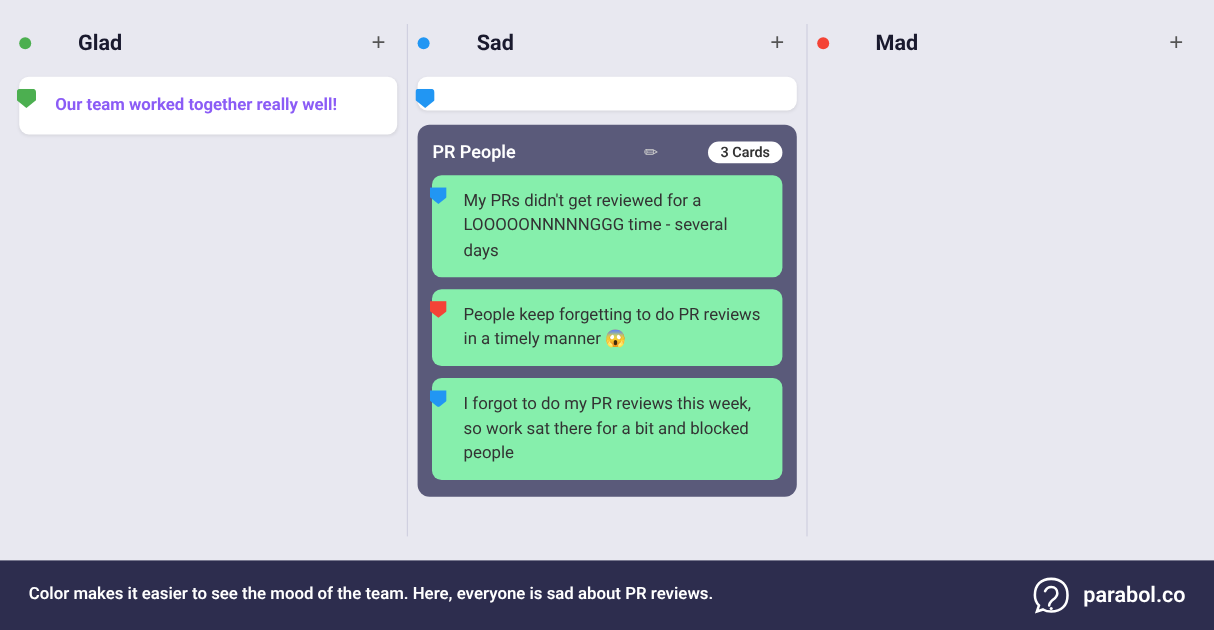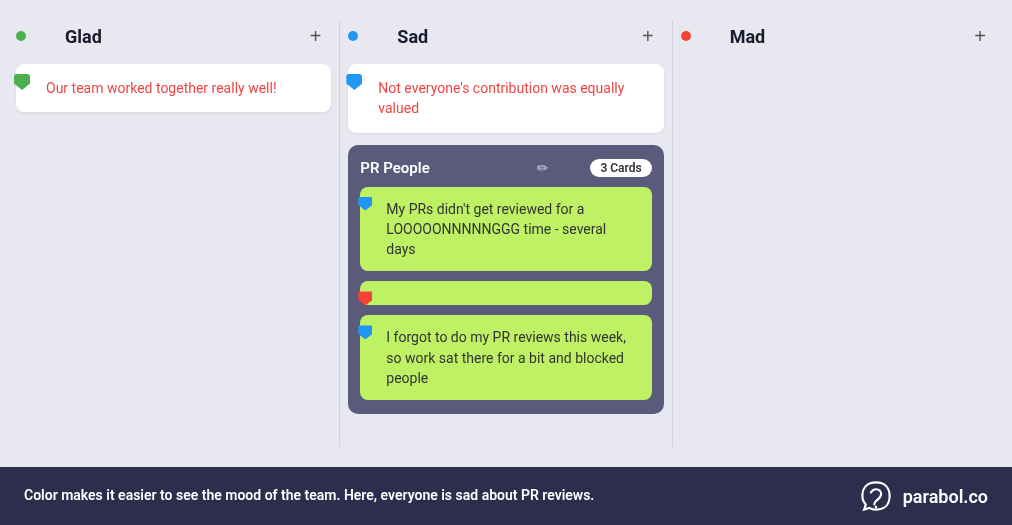--- a/index.html
+++ b/index.html
@@ -75,24 +75,25 @@
       color: #555;
       line-height: 1;
       padding: 2px 6px;
     }
 
     .card {
       background: #fff;
       border-radius: 8px;
       padding: 14px 16px;
       font-size: 14px;
-      color: #ef4444;
+      color: #8b5cf6;
       line-height: 1.45;
       position: relative;
       box-shadow: 0 1px 3px rgba(0,0,0,0.08);
+      font-weight: bold;
     }
 
     .card-tag {
       position: absolute;
       top: 10px;
       left: -2px;
       width: 16px;
       height: 16px;
       border-radius: 3px 3px 3px 0;
       clip-path: polygon(0 0, 100% 0, 100% 60%, 50% 100%, 0 60%);
@@ -143,21 +144,21 @@
       background: #fff;
       border-radius: 20px;
       padding: 2px 10px;
       font-size: 12px;
       font-weight: 600;
       color: #333;
       margin-left: 34px;
     }
 
     .group-card {
-      background: #bef264;
+      background: #86efac;
       border-radius: 8px;
       padding: 12px 14px;
       font-size: 14px;
       color: #333;
       line-height: 1.45;
       position: relative;
     }
 
     .group-card-tag {
       position: absolute;
@@ -231,39 +232,39 @@
     <div class="column-header">
       <div class="column-header-left">
         <div class="dot dot-blue"></div>
         <span class="column-title">Sad</span>
       </div>
       <button class="add-btn">+</button>
     </div>
 
     <div class="card">
       <div class="card-tag card-tag-blue"></div>
-      <div class="card-content">Not everyone's contribution was equally valued</div>
     </div>
 
     <div class="group-box">
       <div class="group-header">
         <span class="group-title">PR People</span>
         <div class="group-header-right">
           <span class="edit-icon">✏</span>
           <span class="cards-badge">3 Cards</span>
         </div>
       </div>
 
       <div class="group-card">
         <div class="group-card-tag" style="background:#2196f3;"></div>
         <div class="group-card-content">My PRs didn't get reviewed for a LOOOOONNNNNGGG time - several days</div>
       </div>
 
       <div class="group-card">
         <div class="group-card-tag" style="background:#f44336;"></div>
+        <div class="group-card-content">People keep forgetting to do PR reviews in a timely manner 😱</div>
       </div>
 
       <div class="group-card">
         <div class="group-card-tag" style="background:#2196f3;"></div>
         <div class="group-card-content">I forgot to do my PR reviews this week, so work sat there for a bit and blocked people</div>
       </div>
     </div>
   </div>
 
   <div class="column-divider"></div>

